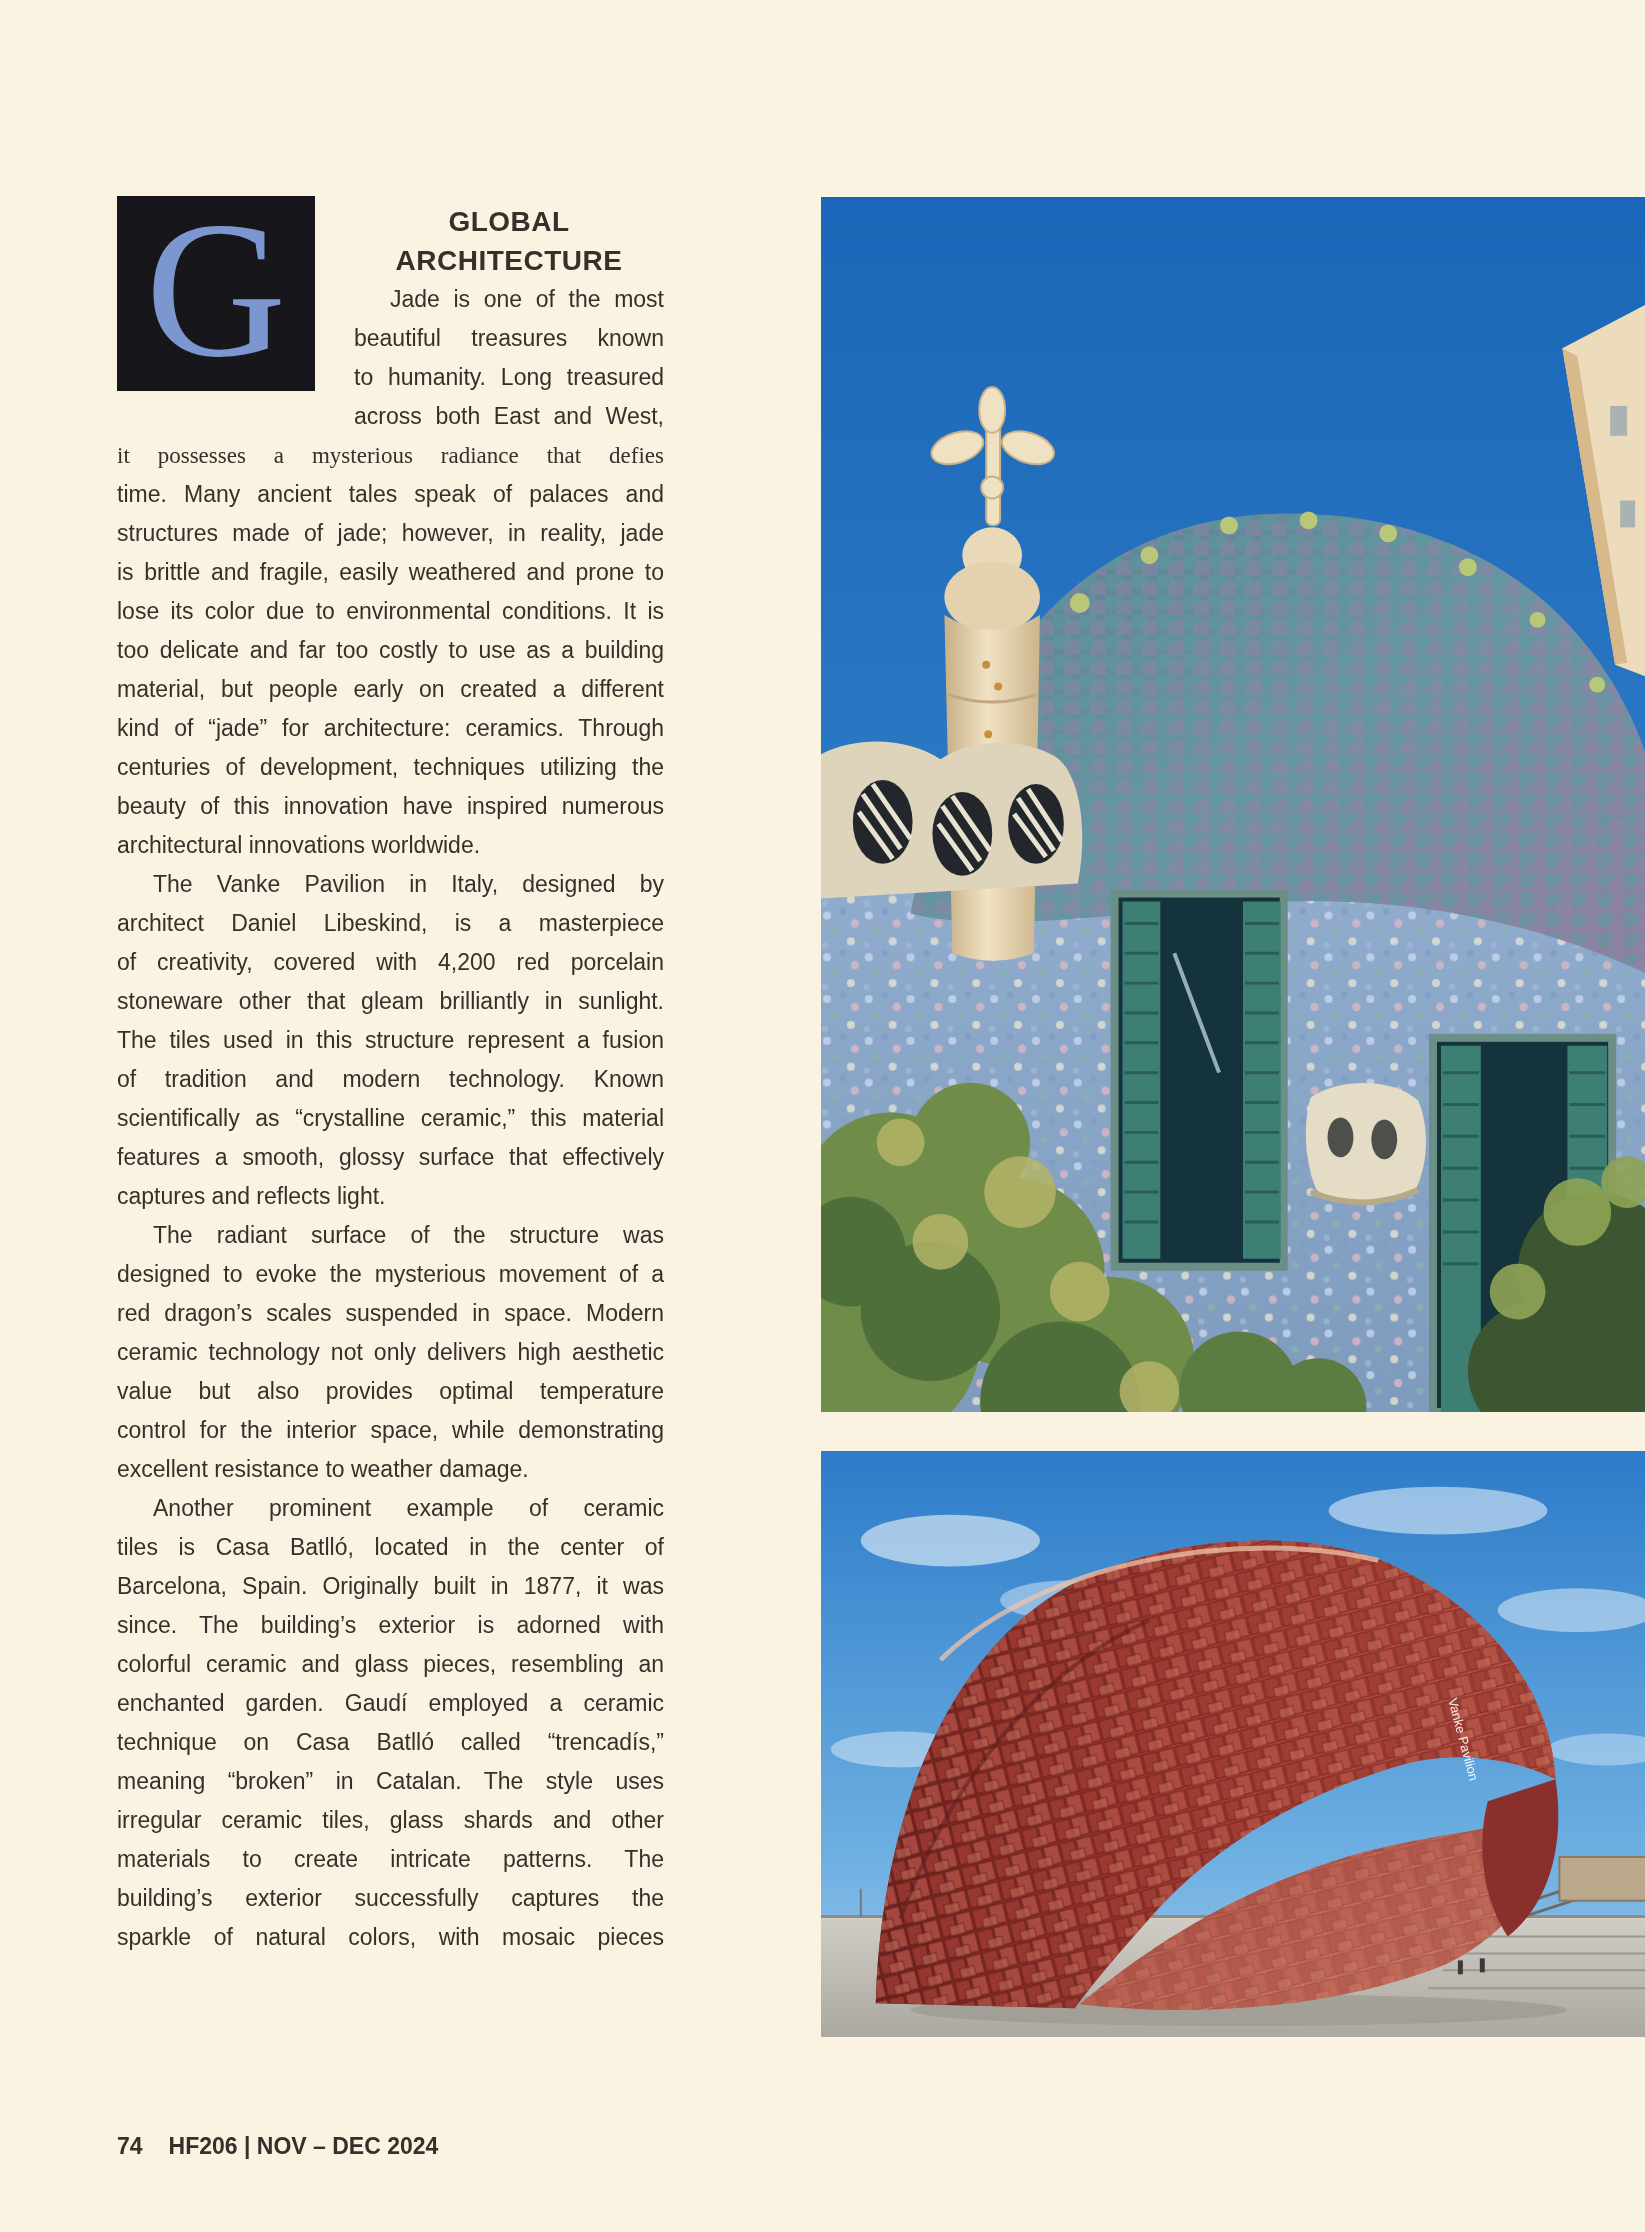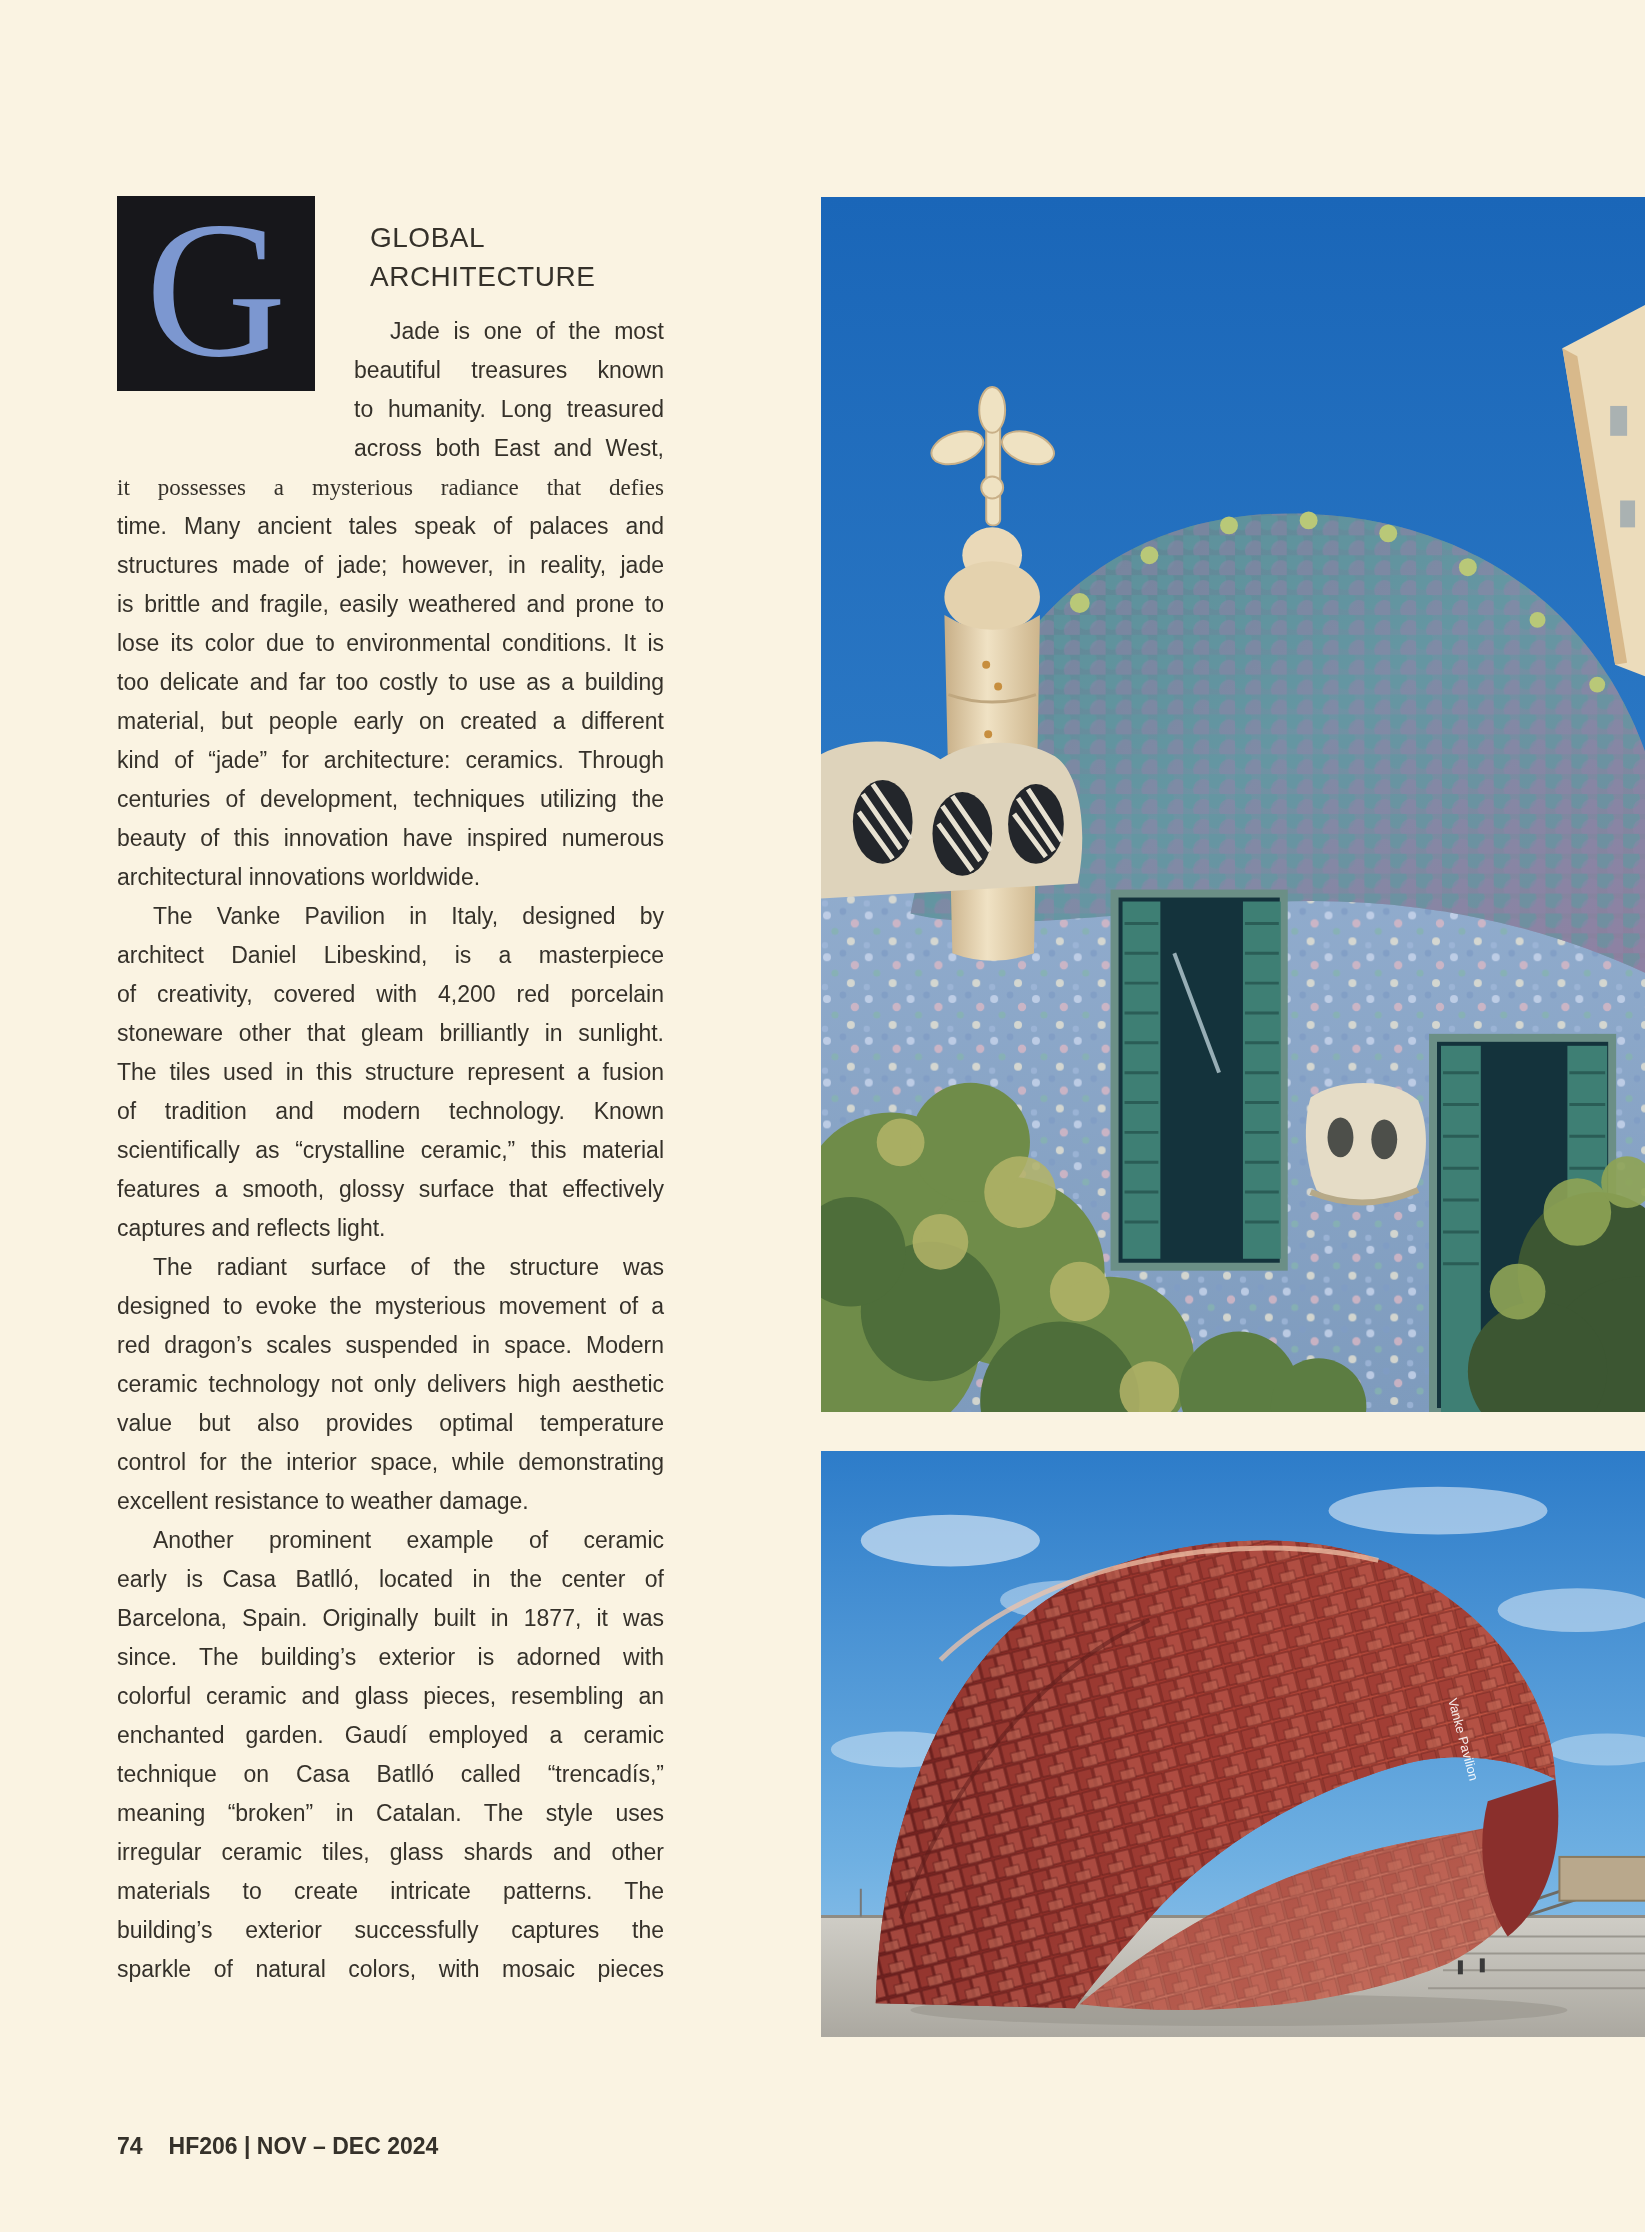--- a/index.html
+++ b/index.html
@@ -33,21 +33,21 @@
     background:var(--dc-bg);
     display:flex;align-items:center;justify-content:center;
   }
   .dropcap-letter{
     font-family:"Liberation Serif",serif;
     font-size:195px;line-height:159px;
     color:var(--dc-letter);
     transform:translateY(-4px);
   }
   .hero-right{flex:1;padding-left:39px;padding-top:6px;}
-  .title{margin:16px;font-size:28px;line-height:39px;letter-spacing:0.5px;font-weight:normal;text-align:left;}
+  .title{margin:0;font-size:28px;line-height:39px;letter-spacing:0.5px;font-weight:bold;text-align:center;}
   .title span{display:block;}
   .intro{margin-top:0;}
   .intro .jline:first-child{text-indent:36px;}
   .para .jline:first-child{text-indent:36px;}
   .para.no-indent .jline:first-child{text-indent:0;font-family:Liberation Serif, serif;}
   .jline{text-align:justify;text-align-last:justify;}
   .jline.align-left{text-align-last:left;}
   
   .footer{position:absolute;left:117px;top:2131px;font-size:23px;line-height:30px;}
   .footer .pagenum{font-weight:bold;text-align:right;}
@@ -333,21 +333,21 @@
         <div class="jline">The radiant surface of the structure was</div>
         <div class="jline">designed to evoke the mysterious movement of a</div>
         <div class="jline">red dragon’s scales suspended in space. Modern</div>
         <div class="jline">ceramic technology not only delivers high aesthetic</div>
         <div class="jline">value but also provides optimal temperature</div>
         <div class="jline">control for the interior space, while demonstrating</div>
         <div class="jline align-left">excellent resistance to weather damage.</div>
       </div>
     <div class="para">
         <div class="jline">Another prominent example of ceramic</div>
-        <div class="jline">early is Casa Batlló, located in the center of</div>
+        <div class="jline">tiles is Casa Batlló, located in the center of</div>
         <div class="jline">Barcelona, Spain. Originally built in 1877, it was</div>
         <div class="jline">since. The building’s exterior is adorned with</div>
         <div class="jline">colorful ceramic and glass pieces, resembling an</div>
         <div class="jline">enchanted garden. Gaudí employed a ceramic</div>
         <div class="jline">technique on Casa Batlló called “trencadís,”</div>
         <div class="jline">meaning “broken” in Catalan. The style uses</div>
         <div class="jline">irregular ceramic tiles, glass shards and other</div>
         <div class="jline">materials to create intricate patterns. The</div>
         <div class="jline">building’s exterior successfully captures the</div>
         <div class="jline">sparkle of natural colors, with mosaic pieces</div>

